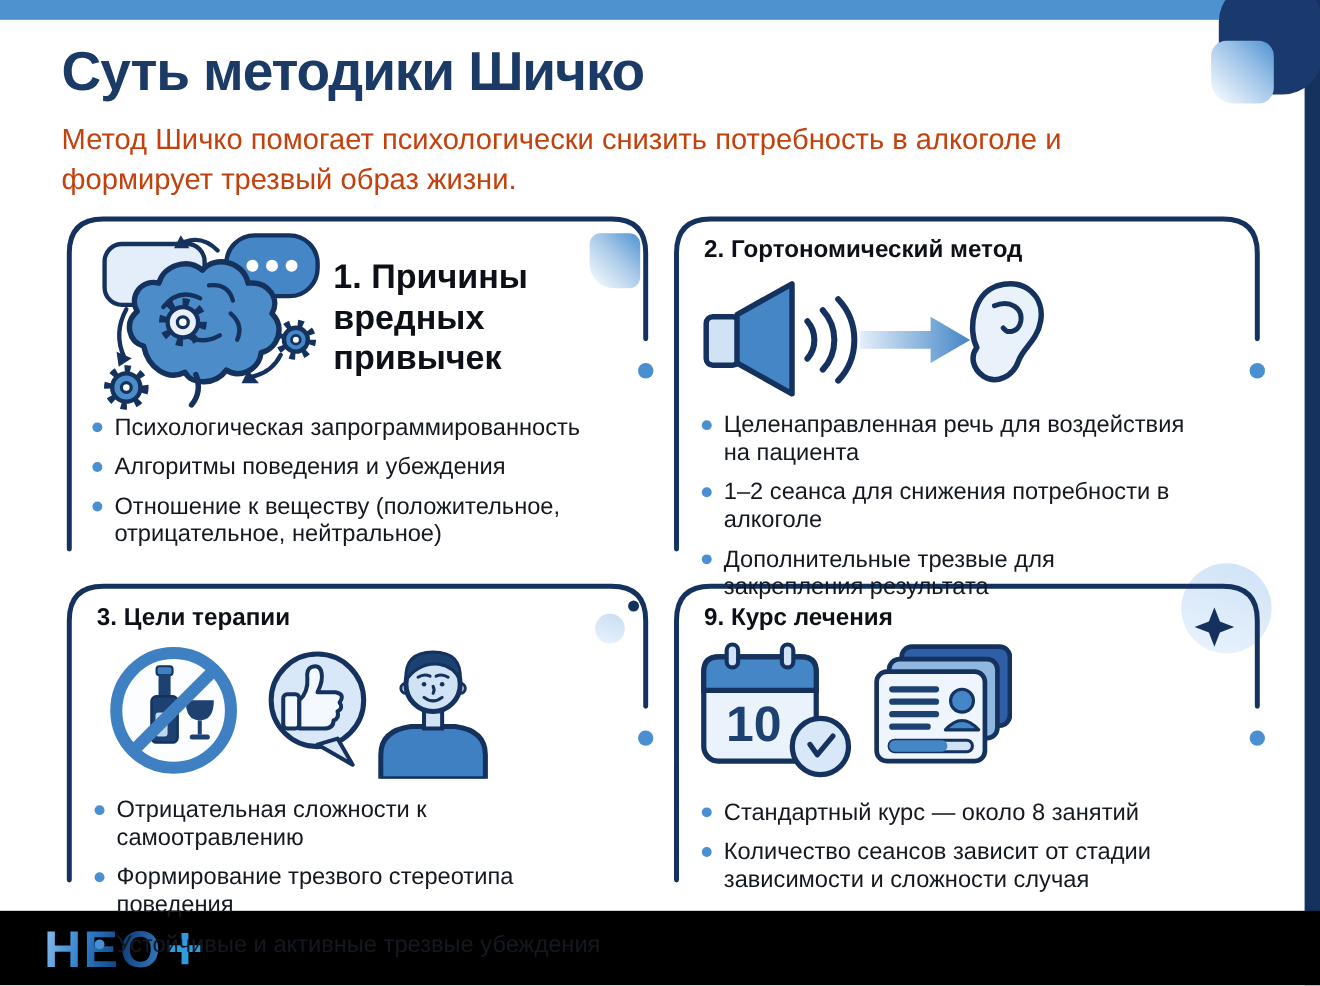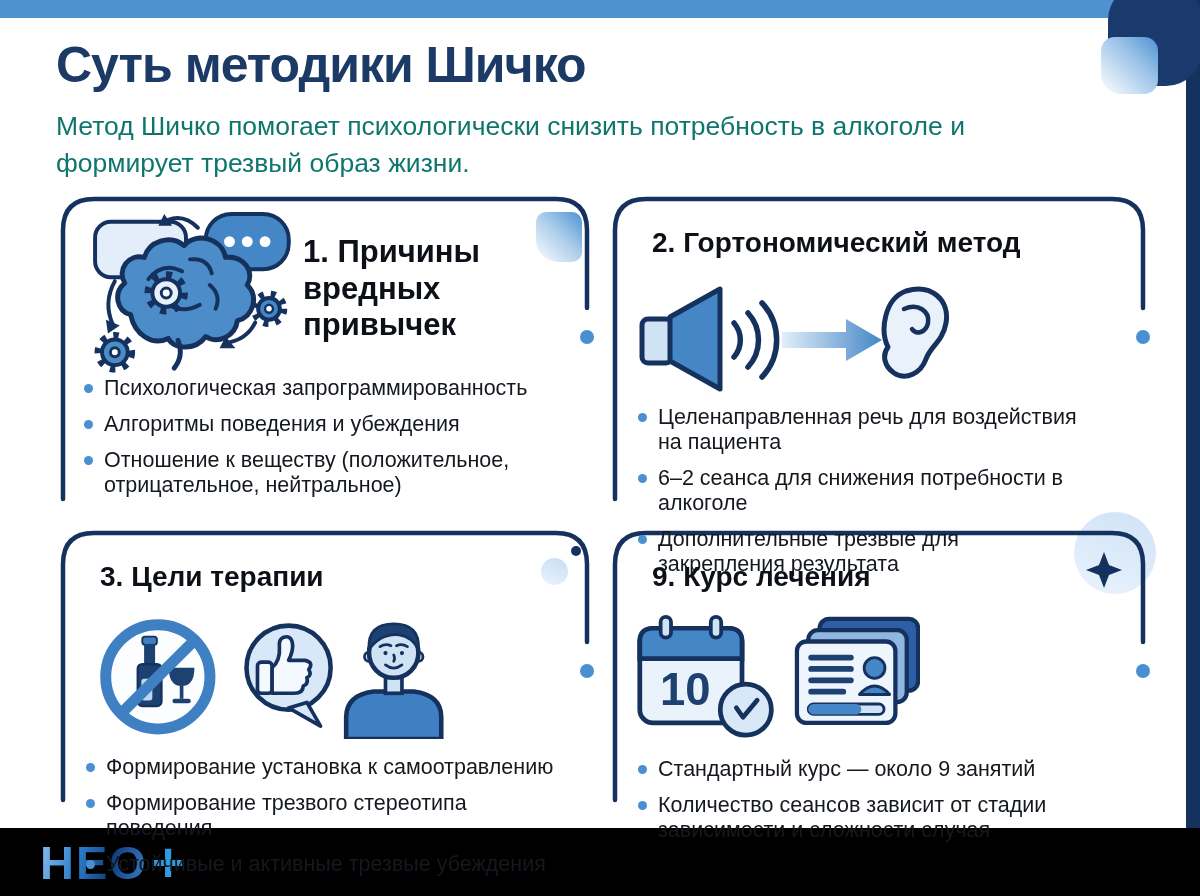--- a/index.html
+++ b/index.html
@@ -8,30 +8,30 @@
 
   
   .topbar{position:absolute;left:0;top:0;width:1200px;height:18px;background:#4e92d0;}
   .edgebar{position:absolute;right:0;top:0;width:14px;height:896px;background:#15325e;}
   .corner-blob{position:absolute;left:1108px;top:-16px;width:94px;height:102px;background:#1a3a6e;border-radius:36px;}
   .corner-square{position:absolute;left:1101px;top:37px;width:57px;height:57px;border-radius:14px 14px 14px 20px;
     background:linear-gradient(225deg,#4e92d0 0%,#9cc3e8 40%,#ffffff 100%);}
 
   
   .title{position:absolute;left:56px;top:36px;font-size:50px;font-weight:800;letter-spacing:-1px;color:#1b3a66;margin:0;}
-  .subtitle{position:absolute;left:56px;top:108px;width:1010px;font-size:26.5px;line-height:1.38;color:#0f766e;margin:0;}
+  .subtitle{position:absolute;left:56px;top:108px;width:1010px;font-size:26.5px;line-height:1.38;color:#c2410c;margin:0;}
 
   
   .cards{position:absolute;left:60px;top:196px;width:1086px;display:grid;
     grid-template-columns:530px 534px;grid-template-rows:309px 276px;column-gap:22px;row-gap:25px;}
   .card{position:relative;}
   .frame{position:absolute;left:0;top:0;overflow:visible;z-index:1;}
   .card-inner{position:relative;z-index:2;}
 
-  .card-title{font-size:28px;font-weight:800;color:#0d1117;line-height:1.18;margin:16px;}
+  .card-title{font-size:22px;font-weight:800;color:#0d1117;line-height:1.18;margin:4px;}
   .c1-row{display:flex;padding:12px 8px 0 18px;}
   .c1-title{width:240px;margin:26px 0 0 10px;font-size:31px;}
   .pad{padding:14px 26px 0 24px;}
 
   .iconrow{display:flex;justify-content:flex-start;}
   .bullets{list-style:none;margin:0;padding:0 34px 0 24px;}
   .bullets li{display:flex;gap:11px;margin-bottom:11px;font-size:21.5px;line-height:1.16;color:#14181f;}
   .bdot{flex:none;width:9px;height:9px;border-radius:50%;background:#4a8fd2;margin-top:8px;}
   .mt1{margin-top:0;}
   .mt2{margin-top:10px;}
@@ -179,21 +179,21 @@
             </g>
           </svg>
         </div>
         <ul class="bullets mt2" style="padding-left:2px">
           <li>
               <span class="bdot"></span>
               <span>Целенаправленная речь для воздействия на пациента</span>
             </li>
           <li>
               <span class="bdot"></span>
-              <span>6–2 сеанса для снижения потребности в алкоголе</span>
+              <span>1–2 сеанса для снижения потребности в алкоголе</span>
             </li>
           <li>
               <span class="bdot"></span>
               <span>Дополнительные трезвые для закрепления результата</span>
             </li>
         </ul>
       </div>
     </section>
 
     <section class="card">
@@ -240,21 +240,21 @@
                   <path d="M-9 -11 Q0 -4 9 -11"></path>
               </g>
               <circle cx="-9" cy="-24" r="2.3" fill="#15325e"></circle>
                 <circle cx="9" cy="-24" r="2.3" fill="#15325e"></circle>
             </g>
           </svg>
         </div>
         <ul class="bullets mt3" style="padding-left:2px;padding-right:6px">
           <li>
               <span class="bdot"></span>
-              <span>Формирование установка к самоотравлению</span>
+              <span>Отрицательная сложности к самоотравлению</span>
             </li>
           <li>
               <span class="bdot"></span>
               <span>Формирование трезвого стереотипа поведения</span>
             </li>
           <li>
               <span class="bdot"></span>
               <span>Устойчивые и активные трезвые убеждения</span>
             </li>
         </ul>
@@ -296,21 +296,21 @@
               <circle cx="82" cy="52" r="11" fill="#4486c6" stroke="#15325e" stroke-width="3"></circle>
               <path d="M66 80 q16 -18 32 0 z" fill="#4486c6" stroke="#15325e" stroke-width="3" stroke-linejoin="round"></path>
               <rect x="12" y="90" width="80" height="11" rx="5.5" fill="#cfe3f5" stroke="#15325e" stroke-width="3"></rect>
               <rect x="12" y="90" width="56" height="11" rx="5.5" fill="#4486c6"></rect>
             </g>
           </svg>
         </div>
         <ul class="bullets mt3" style="padding-left:2px">
           <li>
               <span class="bdot"></span>
-              <span>Стандартный курс — около 9 занятий</span>
+              <span>Стандартный курс — около 8 занятий</span>
             </li>
           <li>
               <span class="bdot"></span>
               <span>Количество сеансов зависит от стадии зависимости и сложности случая</span>
             </li>
         </ul>
       </div>
     </section>
   </div>
 

